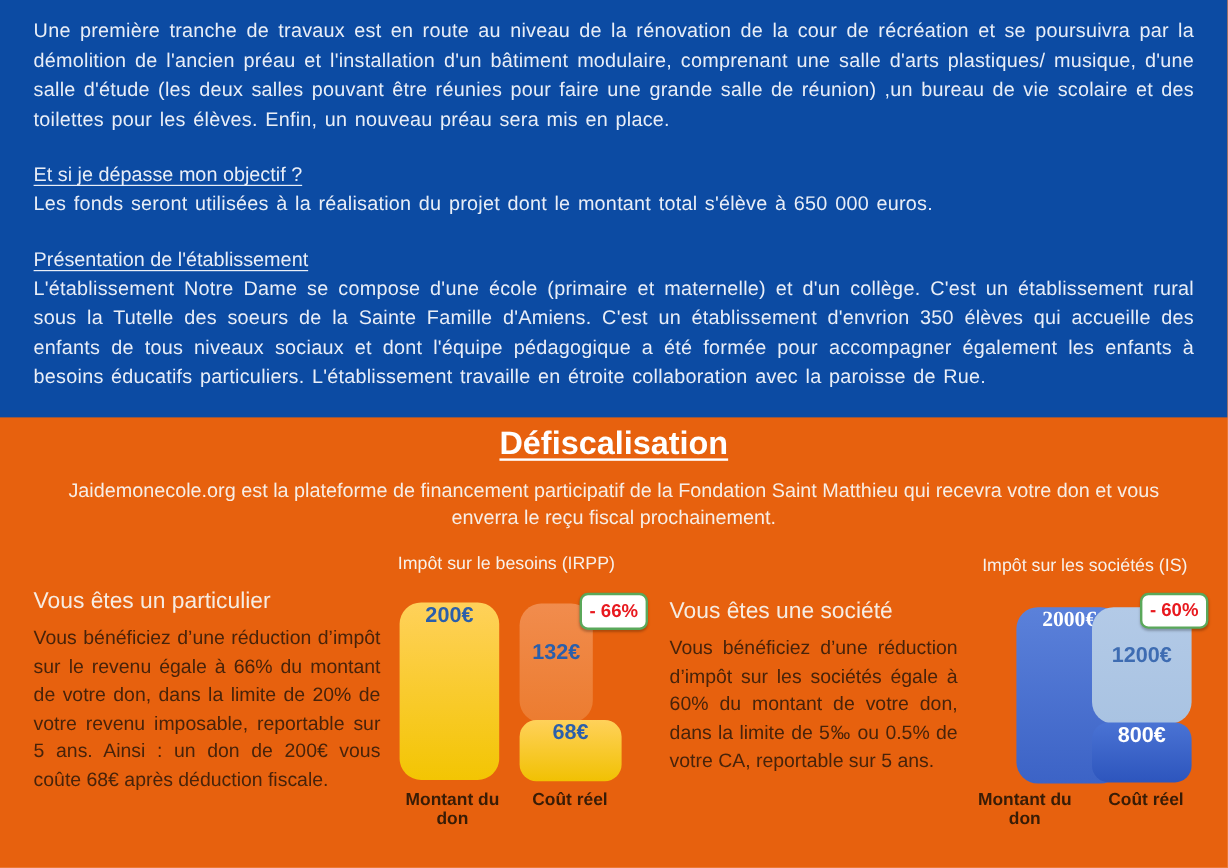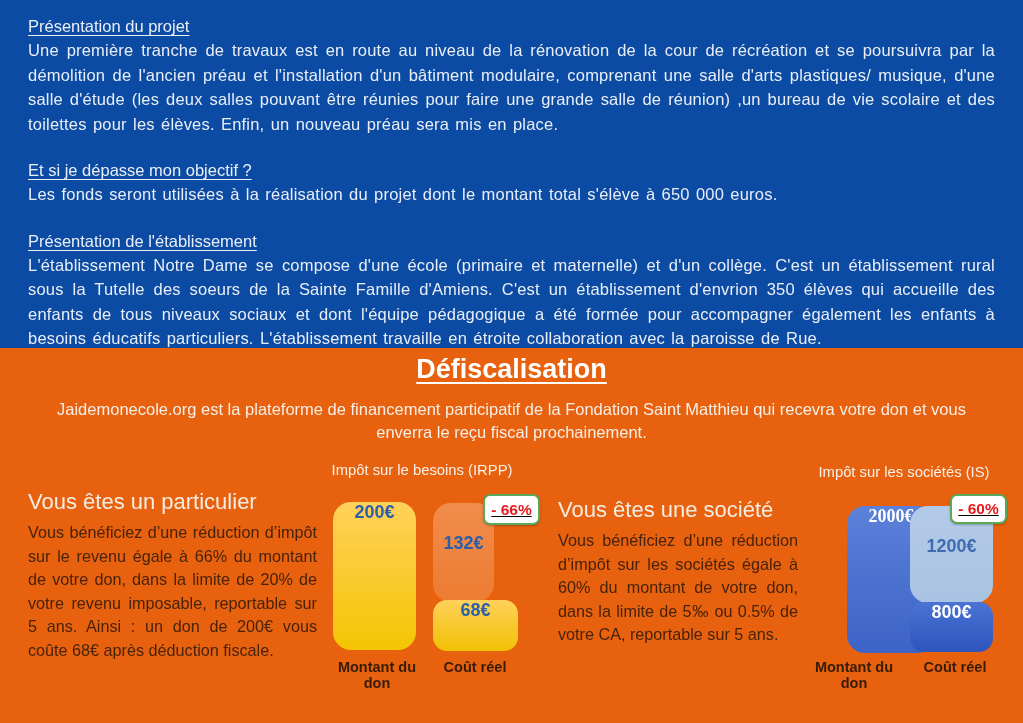--- a/index.html
+++ b/index.html
@@ -16,51 +16,50 @@
   .blue-blk + .blue-blk{margin-top:22px;}
 
   
   .orange-section{position:absolute;top:348px;left:0;width:1023px;height:375px;background:#e7610e;}
   .defisc-title{position:absolute;top:6px;left:0;width:100%;margin:0;text-align:center;
     color:#ffffff;font-size:27px;font-weight:700;text-decoration:underline;text-underline-offset:4px;}
   .defisc-subtitle{position:absolute;top:50px;left:50%;transform:translateX(-50%);
     width:952px;margin:0;text-align:center;color:#f7eee6;font-size:16.5px;line-height:22.5px;}
 
   .text-col{position:absolute;box-sizing:border-box;}
-  .text-col h4{margin:0 0 7px 0;font-size:22px;font-weight:400;color:#f6ece2;line-height:24px;}
+  .text-col h4{margin:0 0 7px 0;font-size:19px;font-weight:400;color:#f6ece2;line-height:24px;}
   .text-col p{margin:0;font-size:16.2px;line-height:23.6px;color:#48230a;text-align:justify;}
   .col-particulier{left:28px;top:142px;width:289px;}
   .col-societe{left:558px;top:150px;width:240px;}
 
   
   .chart-title{position:absolute;margin:0;text-align:center;color:#f8f1ea;font-size:14.8px;}
   .bar{position:absolute;display:flex;align-items:flex-start;justify-content:center;}
   .bar span{font-weight:700;font-size:18px;}
   .blue-num{color:#2b5fab;}
   .steel-num{color:#3e6cb2;}
   .white-num{color:#ffffff;}
   .bar-yellow{background:linear-gradient(180deg,#ffd15a 0%,#f3c503 100%);border-radius:18px;}
   .bar-yellow-sm{background:linear-gradient(180deg,#ffd15a 0%,#f1c103 100%);border-radius:14px;}
   .bar-orange-light{background:linear-gradient(180deg,#f18c4d 0%,#ec7c30 100%);border-radius:18px;}
   .bar-blue{background:linear-gradient(180deg,#5b81da 0%,#3c63c6 100%);border-radius:18px;}
   .bar-blue-light{background:linear-gradient(180deg,#b3cae7 0%,#a9c3e2 100%);border-radius:18px;}
   .bar-blue-dark{background:linear-gradient(180deg,#4a73d4 0%,#2d55bd 100%);border-radius:14px;}
   .badge{position:absolute;background:#ffffff;border:2px solid #5aa85a;border-radius:7px;
-    display:flex;align-items:center;justify-content:center;box-shadow:0 1px 2px rgba(0,0,0,.25);text-decoration:underline;}
+    display:flex;align-items:center;justify-content:center;box-shadow:0 1px 2px rgba(0,0,0,.25);}
   .badge span{color:#e8191f;font-weight:700;font-size:15.5px;white-space:nowrap;}
   .caption{position:absolute;text-align:center;color:#381c06;font-weight:700;font-size:14.5px;}
 </style>
 </head>
 <body>
 
 <div class="page">
 
   <section class="blue-section">
     <div class="blue-blk">
-      <h3>Présentation du projet</h3>
       <p>Une première tranche de travaux est en route au niveau de la rénovation de la cour de récréation et se poursuivra par la démolition de l'ancien préau et l'installation d'un bâtiment modulaire, comprenant une salle d'arts plastiques/ musique, d'une salle d'étude (les deux salles pouvant être réunies pour faire une grande salle de réunion) ,un bureau de vie scolaire et des toilettes pour les élèves. Enfin, un nouveau préau sera mis en place.</p>
     </div>
     <div class="blue-blk">
       <h3>Et si je dépasse mon objectif ?</h3>
       <p>Les fonds seront utilisées à la réalisation du projet dont le montant total s'élève à 650 000 euros.</p>
     </div>
     <div class="blue-blk">
       <h3>Présentation de l'établissement</h3>
       <p>L'établissement Notre Dame se compose d'une école (primaire et maternelle) et d'un collège. C'est un établissement rural sous la Tutelle des soeurs de la Sainte Famille d'Amiens. C'est un établissement d'envrion 350 élèves qui accueille des enfants de tous niveaux sociaux et dont l'équipe pédagogique a été formée pour accompagner également les enfants à besoins éducatifs particuliers. L'établissement travaille en étroite collaboration avec la paroisse de Rue.</p>
     </div>

